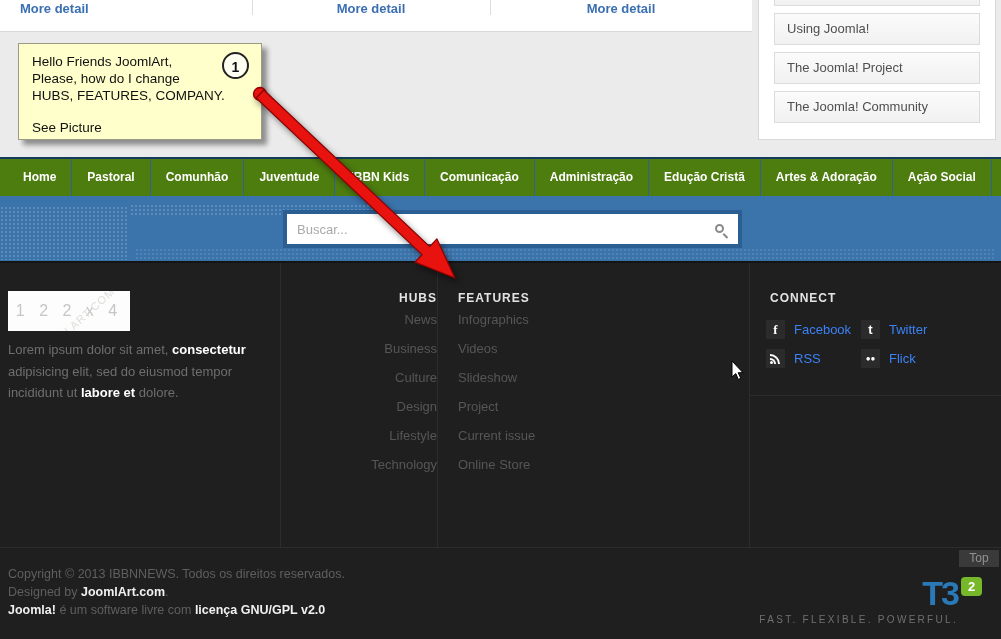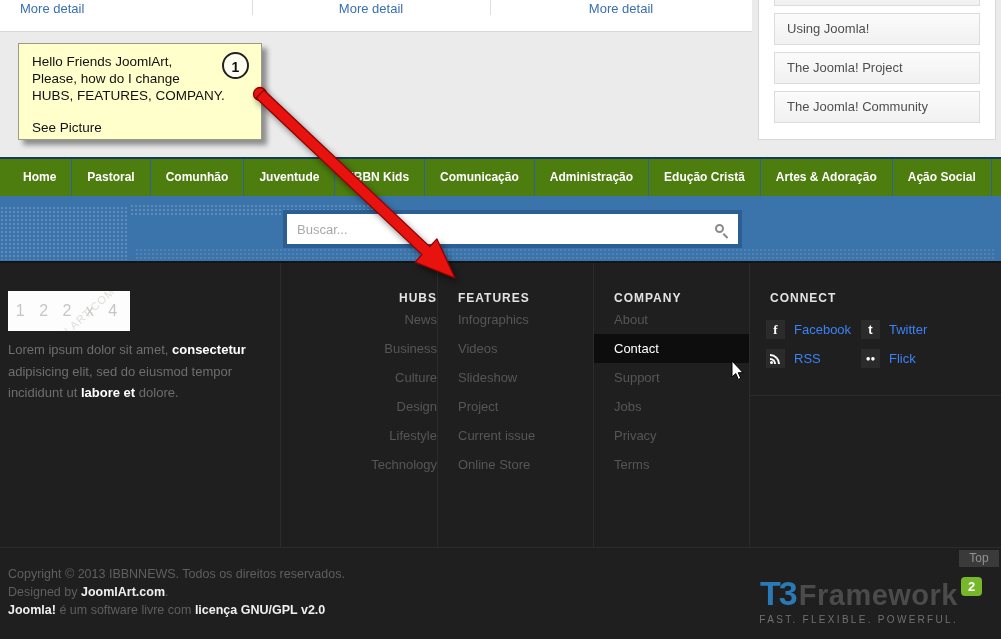--- a/index.html
+++ b/index.html
@@ -1,20 +1,20 @@
 <!DOCTYPE html>
 <html><head>
 <meta charset="utf-8">
 <style>
   * { margin:0; padding:0; box-sizing:border-box; }
   body { background:#cfcfcf; font-family:"Liberation Sans", sans-serif; }
   #page { position:relative; width:1001px; height:639px; background:#ebebeb; overflow:hidden; }
 
   
-  .content-strip { position:absolute; left:0; top:0; width:752px; height:32px; background:#fff; border-bottom:1px solid #d8d8d8; }
+  .content-strip { position:absolute; left:0; top:0; width:752px; height:32px; background:#fff; border-bottom:1px solid #d8d8d8;font-weight:bold; }
   .col-div { position:absolute; top:0; width:1px; height:15px; background:#ddd; }
   .more-detail { position:absolute; top:1px; font-size:13px; color:#3a6fb2; text-decoration:none; cursor:pointer; }
   .md1 { left:20px; } .md2 { left:252px; width:238px; text-align:center; } .md3 { left:490px; width:262px; text-align:center; }
 
   
   .sidebar { position:absolute; left:758px; top:-1px; width:238px; height:141px; background:#fff; border:1px solid #d8d8d8; border-top:none; }
   .sb-btn { margin:0 15px 7px; height:32px; line-height:30px; border:1px solid #dcdcdc; background:linear-gradient(#fbfbfb,#f1f1f1); color:#4f4f4f; font-size:13px; padding:0 12px; cursor:pointer; }
   .sb-btn.cut { margin-top:-25px; }
 
   
@@ -163,31 +163,20 @@
       <ul>
         <li>Infographics</li>
         <li>Videos</li>
         <li>Slideshow</li>
         <li>Project</li>
         <li>Current issue</li>
         <li>Online Store</li>
       </ul>
     </div>
 
-    <div class="fcol fcol-company">
-      <h3>COMPANY</h3>
-      <ul>
-        <li>About</li>
-        <li class="active">Contact</li>
-        <li>Support</li>
-        <li>Jobs</li>
-        <li>Privacy</li>
-        <li>Terms</li>
-      </ul>
-    </div>
 
     <div class="fcol fcol-connect">
       <h3>CONNECT</h3>
       <div class="connect-item ci0">
         <span class="sicon" style="font-family:'Liberation Serif',serif">f</span>
         <span class="connect-label">Facebook</span>
       </div>
       <div class="connect-item ci1">
         <span class="sicon">t</span>
         <span class="connect-label">Twitter</span>
@@ -211,21 +200,20 @@
   <div class="bottombar">
     <div class="copy">
       <p>Copyright © 2013 IBBNNEWS. Todos os direitos reservados.</p>
       <p><span>Designed by </span><a class="wlink">JoomlArt.com</a><span>.</span></p>
       <p><b>Joomla!</b><span> é um software livre com </span><a class="wlink">licença GNU/GPL v2.0</a></p>
     </div>
     <div class="top-btn">Top</div>
     <div class="t3">
       <div class="t3-row">
         <span class="t3-logo">T3</span>
-        <span class="t3-name">Framework</span>
         <span class="t3-badge">2</span>
       </div>
       <div class="t3-tagline">FAST. FLEXIBLE. POWERFUL.</div>
     </div>
   </div>
 
   <svg class="cursor-svg" width="14" height="20" viewBox="0 0 14 20">
     <polygon points="1,0 1,16 4.8,12.6 7.3,18.4 9.8,17.3 7.2,11.7 12,11.7" fill="#fff" stroke="#000" stroke-width="1"></polygon>
   </svg>
 

